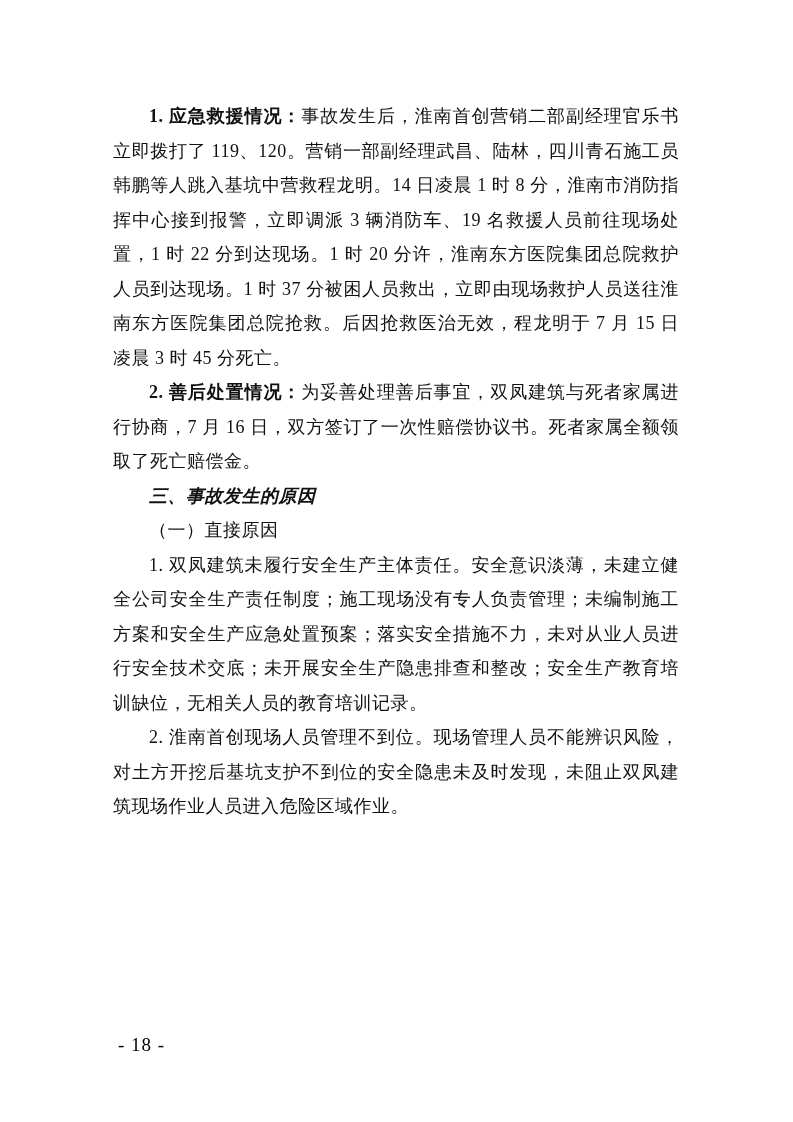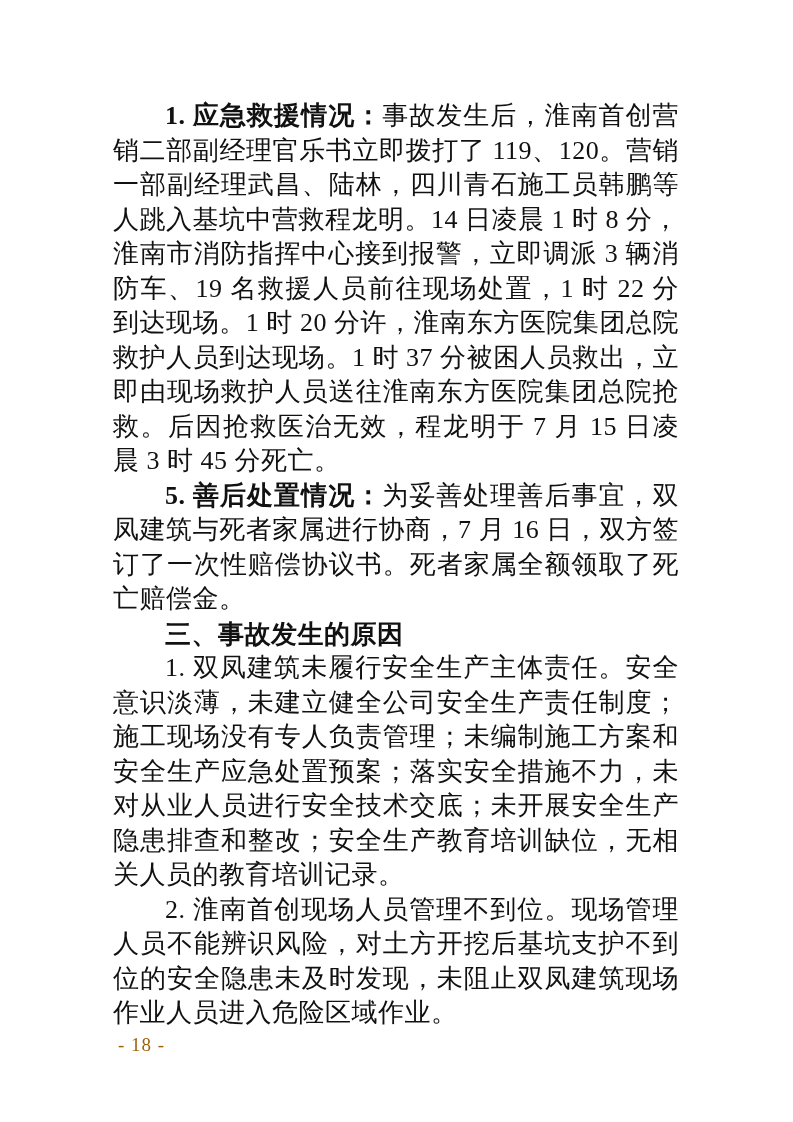--- a/index.html
+++ b/index.html
@@ -14,64 +14,66 @@
     background: #ffffff;
     overflow: hidden;
     color: #111111;
   }
   .content {
     position: absolute;
     left: 113px;
     top: 99px;
     width: 566px;
     font-family: "Liberation Serif", "DejaVu Serif", serif;
-    font-size: 26px;
+    font-size: 18px;
     line-height: 34.5px;
     text-align: justify;
     letter-spacing: 0.5px;
   }
   .content p {
     margin: 0;
     padding: 0;
     text-indent: 2em;
   }
   .para-lead {
     font-weight: bold;
   }
   .heading {
     font-family: "Liberation Sans", "DejaVu Sans", sans-serif;
     font-weight: bold;
+    font-style: italic;
   }
   .subheading {
     
     font-weight: normal;
   }
   .page-number {
     position: absolute;
     left: 118px;
     top: 1033px;
     font-family: "Liberation Serif", "DejaVu Serif", serif;
     font-size: 19px;
     line-height: 24px;
-    color: #a16207;
+    color: #000000;
     letter-spacing: 1px;
   }
 </style>
 </head>
 <body>
 
 <div class="page">
   <div class="content">
 
     <p class="para"><span class="para-lead">1. 应急救援情况：</span><span>事故发生后，淮南首创营销二部副经理官乐书立即拨打了 119、120。营销一部副经理武昌、陆林，四川青石施工员韩鹏等人跳入基坑中营救程龙明。14 日凌晨 1 时 8 分，淮南市消防指挥中心接到报警，立即调派 3 辆消防车、19 名救援人员前往现场处置，1 时 22 分到达现场。1 时 20 分许，淮南东方医院集团总院救护人员到达现场。1 时 37 分被困人员救出，立即由现场救护人员送往淮南东方医院集团总院抢救。后因抢救医治无效，程龙明于 7 月 15 日凌晨 3 时 45 分死亡。</span></p>
 
-    <p class="para"><span class="para-lead">5. 善后处置情况：</span><span>为妥善处理善后事宜，双凤建筑与死者家属进行协商，7 月 16 日，双方签订了一次性赔偿协议书。死者家属全额领取了死亡赔偿金。</span></p>
+    <p class="para"><span class="para-lead">2. 善后处置情况：</span><span>为妥善处理善后事宜，双凤建筑与死者家属进行协商，7 月 16 日，双方签订了一次性赔偿协议书。死者家属全额领取了死亡赔偿金。</span></p>
 
     <p class="heading">三、事故发生的原因</p>
 
+    <p class="subheading">（一）直接原因</p>
 
 
 
     <p class="para">1. 双凤建筑未履行安全生产主体责任。安全意识淡薄，未建立健全公司安全生产责任制度；施工现场没有专人负责管理；未编制施工方案和安全生产应急处置预案；落实安全措施不力，未对从业人员进行安全技术交底；未开展安全生产隐患排查和整改；安全生产教育培训缺位，无相关人员的教育培训记录。</p>
 
     <p class="para">2. 淮南首创现场人员管理不到位。现场管理人员不能辨识风险，对土方开挖后基坑支护不到位的安全隐患未及时发现，未阻止双凤建筑现场作业人员进入危险区域作业。</p>
 
   </div>
 
   <div class="page-number">- 18 -</div>

